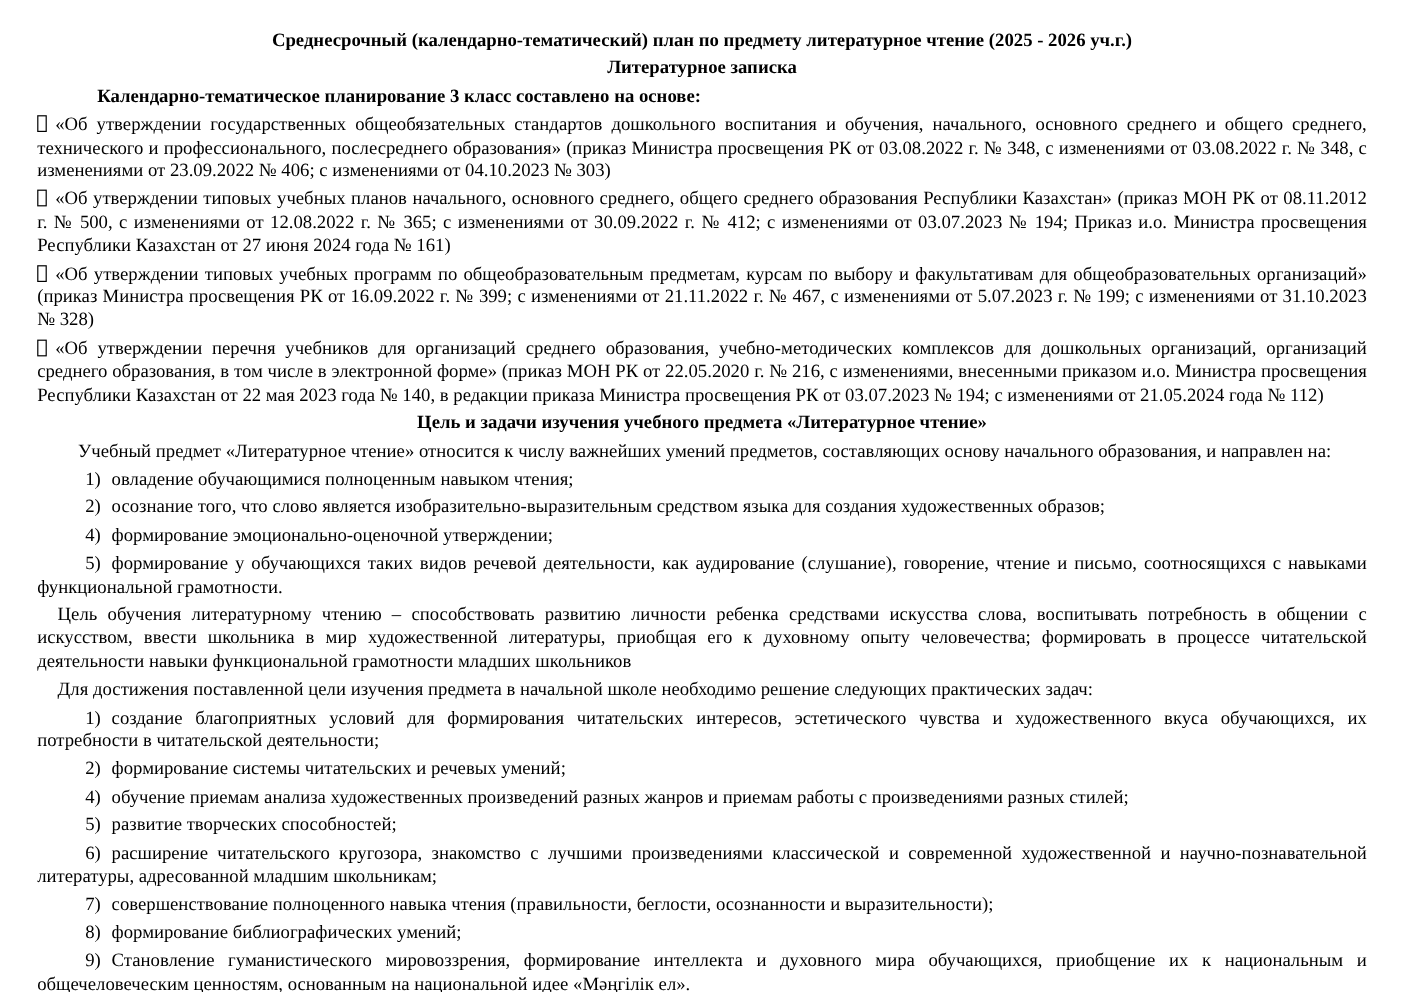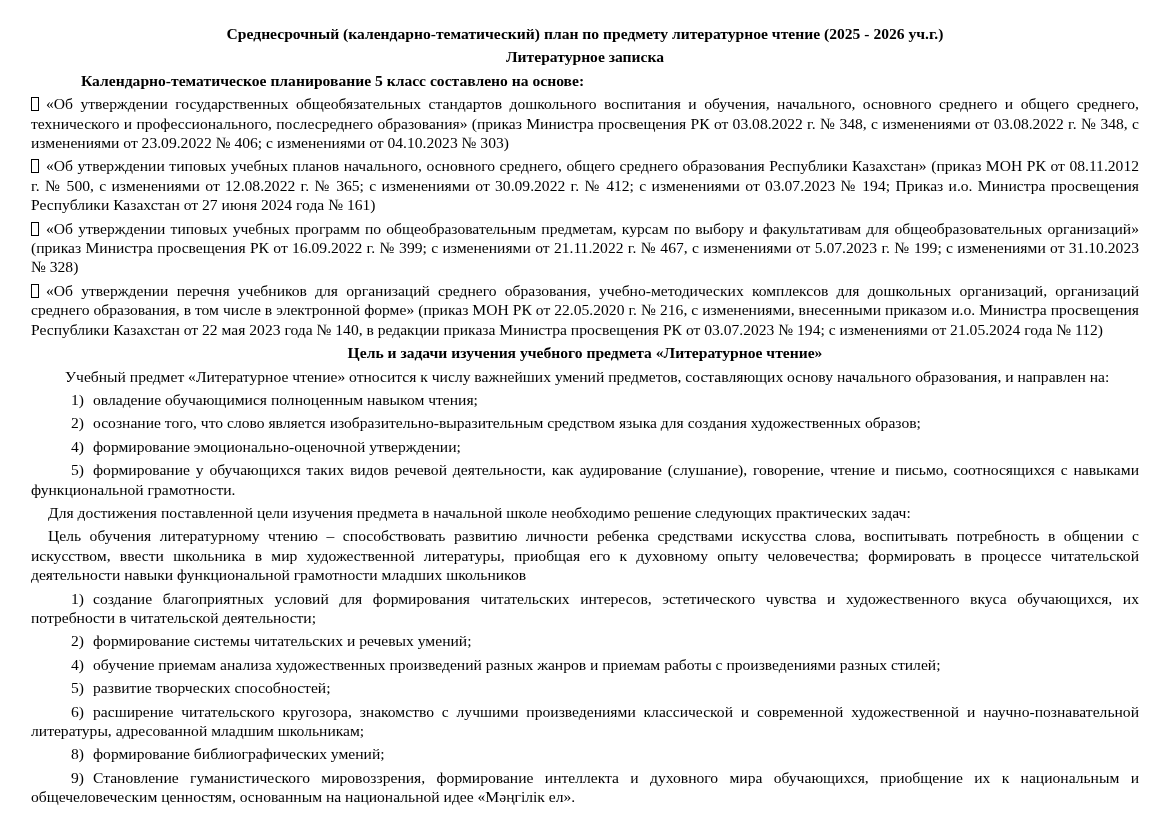--- a/index.html
+++ b/index.html
@@ -47,41 +47,42 @@
   .num { margin-right: 9px; }
 </style>
 </head>
 <body>
 
 <div class="page">
 
   <p class="t-center">Среднесрочный (календарно-тематический) план по предмету литературное чтение (2025 - 2026 уч.г.)</p>
   <p class="t-center">Литературное записка</p>
 
-  <p class="basis-heading">Календарно-тематическое планирование 5 класс составлено на основе:</p>
+  <p class="basis-heading">Календарно-тематическое планирование 3 класс составлено на основе:</p>
 
   <p><span class="tofu"></span><span>«Об утверждении государственных общеобязательных стандартов дошкольного воспитания и обучения, начального, основного среднего и общего среднего, технического и профессионального, послесреднего образования» (приказ Министра просвещения РК от 03.08.2022 г. № 348, с изменениями от 03.08.2022 г. № 348, с изменениями от 23.09.2022 № 406; с изменениями от 04.10.2023 № 303)</span></p>
   <p><span class="tofu"></span><span>«Об утверждении типовых учебных планов начального, основного среднего, общего среднего образования Республики Казахстан» (приказ МОН РК от 08.11.2012 г. № 500, с изменениями от 12.08.2022 г. № 365; с изменениями от 30.09.2022 г. № 412; с изменениями от 03.07.2023 № 194; Приказ и.о. Министра просвещения Республики Казахстан от 27 июня 2024 года № 161)</span></p>
   <p><span class="tofu"></span><span>«Об утверждении типовых учебных программ по общеобразовательным предметам, курсам по выбору и факультативам для общеобразовательных организаций» (приказ Министра просвещения РК от 16.09.2022 г. № 399; с изменениями от 21.11.2022 г. № 467, с изменениями от 5.07.2023 г. № 199; с изменениями от 31.10.2023 № 328)</span></p>
   <p><span class="tofu"></span><span>«Об утверждении перечня учебников для организаций среднего образования, учебно-методических комплексов для дошкольных организаций, организаций среднего образования, в том числе в электронной форме» (приказ МОН РК от 22.05.2020 г. № 216, с изменениями, внесенными приказом и.о. Министра просвещения Республики Казахстан от 22 мая 2023 года № 140, в редакции приказа Министра просвещения РК от 03.07.2023 № 194; с изменениями от 21.05.2024 года № 112)</span></p>
 
   <p class="t-center">Цель и задачи изучения учебного предмета «Литературное чтение»</p>
 
   <p class="indent-md">Учебный предмет «Литературное чтение» относится к числу важнейших умений предметов, составляющих основу начального образования, и направлен на:</p>
 
   <p class="num-item"><span class="num">1)</span><span>овладение обучающимися полноценным навыком чтения;</span></p>
   <p class="num-item"><span class="num">2)</span><span>осознание того, что слово является изобразительно-выразительным средством языка для создания художественных образов;</span></p>
   <p class="num-item"><span class="num">4)</span><span>формирование эмоционально-оценочной утверждении;</span></p>
   <p class="num-item"><span class="num">5)</span><span>формирование у обучающихся таких видов речевой деятельности, как аудирование (слушание), говорение, чтение и письмо, соотносящихся с навыками функциональной грамотности.</span></p>
 
+  <p class="indent-sm">Цель обучения литературному чтению – способствовать развитию личности ребенка средствами искусства слова, воспитывать потребность в общении с искусством, ввести школьника в мир художественной литературы, приобщая его к духовному опыту человечества; формировать в процессе читательской деятельности навыки функциональной грамотности младших школьников</p>
+
   <p class="indent-sm">Для достижения поставленной цели изучения предмета в начальной школе необходимо решение следующих практических задач:</p>
-
-  <p class="indent-sm">Цель обучения литературному чтению – способствовать развитию личности ребенка средствами искусства слова, воспитывать потребность в общении с искусством, ввести школьника в мир художественной литературы, приобщая его к духовному опыту человечества; формировать в процессе читательской деятельности навыки функциональной грамотности младших школьников</p>
 
   <p class="num-item"><span class="num">1)</span><span>создание благоприятных условий для формирования читательских интересов, эстетического чувства и художественного вкуса обучающихся, их потребности в читательской деятельности;</span></p>
   <p class="num-item"><span class="num">2)</span><span>формирование системы читательских и речевых умений;</span></p>
   <p class="num-item"><span class="num">4)</span><span>обучение приемам анализа художественных произведений разных жанров и приемам работы с произведениями разных стилей;</span></p>
   <p class="num-item"><span class="num">5)</span><span>развитие творческих способностей;</span></p>
   <p class="num-item"><span class="num">6)</span><span>расширение читательского кругозора, знакомство с лучшими произведениями классической и современной художественной и научно-познавательной литературы, адресованной младшим школьникам;</span></p>
+  <p class="num-item"><span class="num">7)</span><span>совершенствование полноценного навыка чтения (правильности, беглости, осознанности и выразительности);</span></p>
   <p class="num-item"><span class="num">8)</span><span>формирование библиографических умений;</span></p>
   <p class="num-item"><span class="num">9)</span><span>Становление гуманистического мировоззрения, формирование интеллекта и духовного мира обучающихся, приобщение их к национальным и общечеловеческим ценностям, основанным на национальной идее «Мәңгілік ел».</span></p>
 
 </div>
 
 </body></html>

